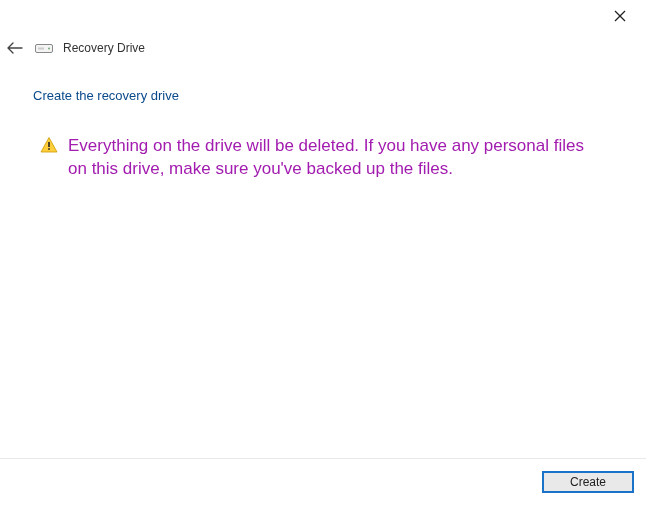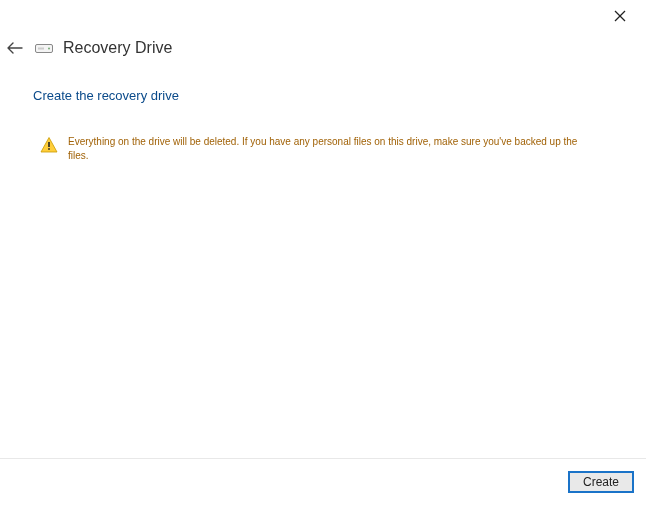--- a/index.html
+++ b/index.html
@@ -54,21 +54,21 @@
     }
     .drive-icon {
       width: 18px;
       height: 14px;
       display: flex;
       align-items: center;
       justify-content: center;
       margin-left: 2px;
     }
     .window-title {
-      font-size: 16px;
+      font-size: 12px;
       color: #333;
       margin-left: 2px;
     }
 
     .page-heading {
       position: absolute;
       top: 88px;
       left: 33px;
       font-size: 13px;
       font-weight: 400;
@@ -84,22 +84,22 @@
       align-items: flex-start;
       gap: 10px;
     }
     .warning-icon {
       width: 18px;
       height: 18px;
       flex-shrink: 0;
       margin-top: 1px;
     }
     .warning-text {
-      font-size: 10px;
-      color: #a16207;
+      font-size: 17px;
+      color: #a21caf;
       line-height: 1.35;
       max-width: 530px;
     }
 
     .button-row {
       position: absolute;
       bottom: 12px;
       right: 12px;
       display: flex;
       gap: 8px;
@@ -113,21 +113,21 @@
       background: #e9e9e9;
       border: 1px solid #aaa;
       color: #222;
       cursor: pointer;
       display: flex;
       align-items: center;
       justify-content: center;
     }
     .win-button.default {
       border: 2px solid #1a73c8;
-      padding: 0 13px;
+      padding: 0 26px;
       height: 22px;
     }
     .divider {
       position: absolute;
       bottom: 46px;
       left: 0;
       right: 0;
       height: 1px;
       background: #e8e8e8;
     }

